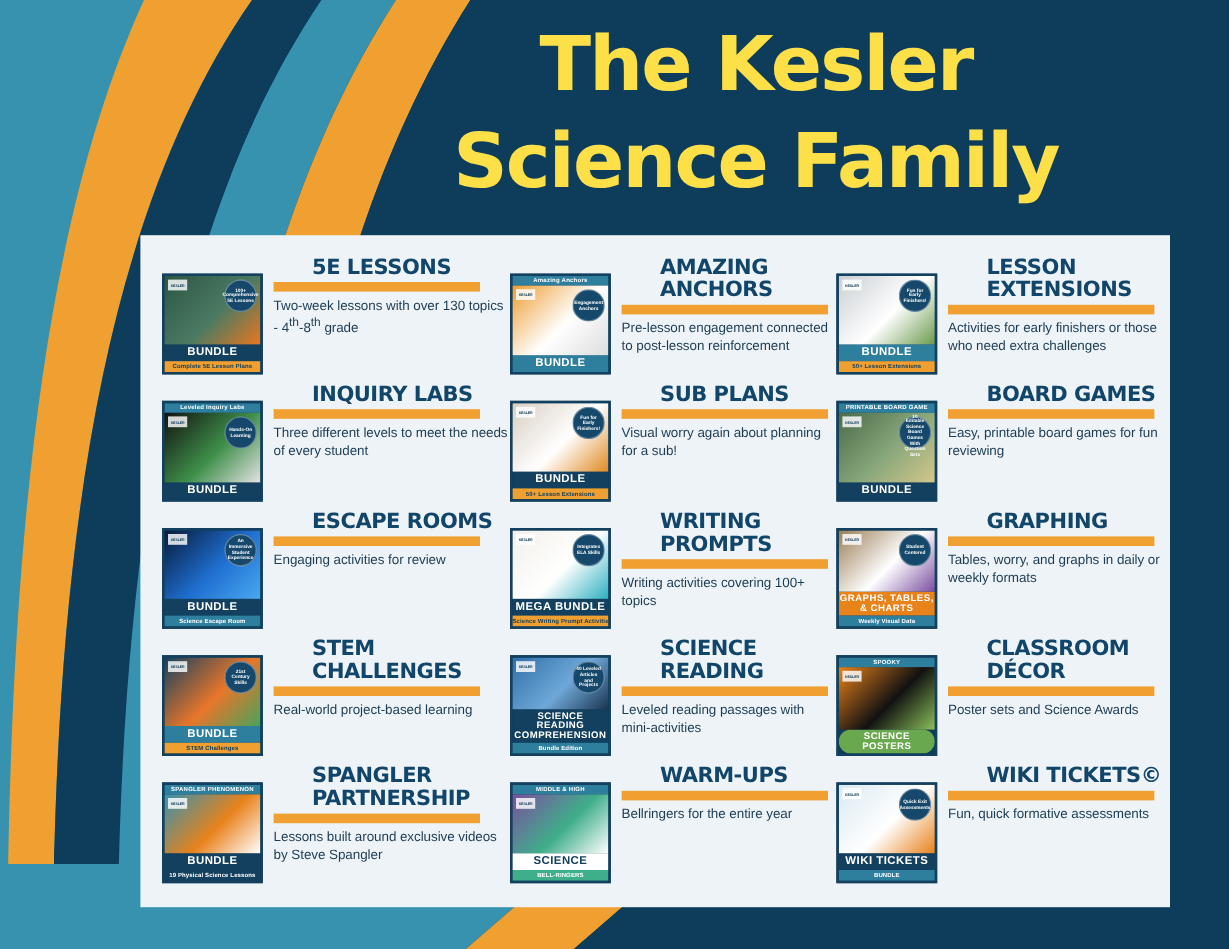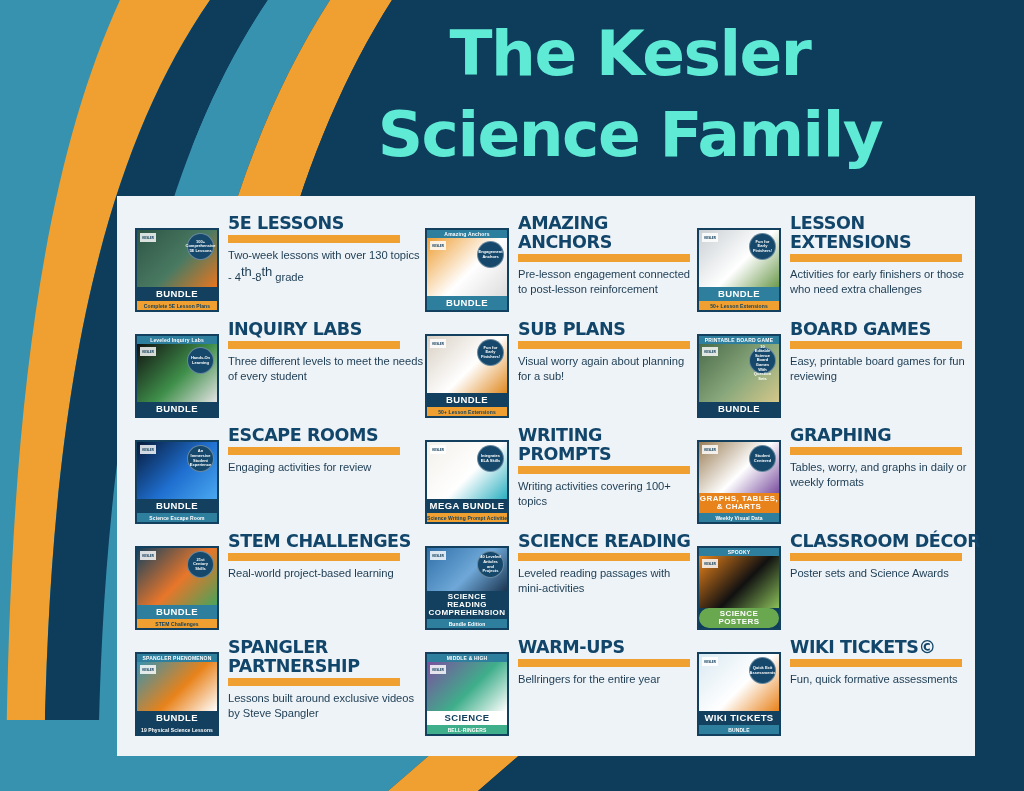--- a/index.html
+++ b/index.html
@@ -32,21 +32,21 @@
   
   .title-block {
     position: absolute;
     top: 14px;
     left: 300px;
     width: 660px;
     text-align: center;
     z-index: 5;
   }
   .title-line {
-    color: #5eead4;
+    color: #fde047;
     font-family: "DejaVu Sans", sans-serif;
     font-weight: bold;
     font-size: 63px;
     line-height: 1.28;
     letter-spacing: -1.5px;
   }
 
   
   .panel {
     position: absolute;
@@ -171,36 +171,37 @@
     padding-top: 2px;
   }
   .item-title {
     color: #12456A;
     font-family: "DejaVu Sans", sans-serif;
     font-weight: bold;
     font-size: 17.5px;
     line-height: 1.08;
     letter-spacing: -.4px;
     text-transform: uppercase;
+    margin-left: 32px;
   }
   .rule {
     height: 8px;
     background: #F0A030;
     margin-top: 2px;
     margin-bottom: 5px;
     width: 100%;
     max-width: 172px;
   }
   .item-desc {
     color: #1D3C53;
     font-size: 11.2px;
     line-height: 1.33;
     letter-spacing: -.05px;
   }
-  .item-desc sup { font-size: 13px; vertical-align: super; }
+  .item-desc sup { font-size: 10px; vertical-align: super; }
 </style>
 </head>
 <body>
 
 <div id="poster">
 
   <svg class="deco-layer" viewBox="0 0 1024 791" preserveAspectRatio="none">
     <rect x="0" y="0" width="1024" height="791" fill="#0E3C5B"></rect>
 
     <path d="M0,0 L300,0 C180,120 60,360 40,791 L0,791 Z" fill="#3792B0"></path>

